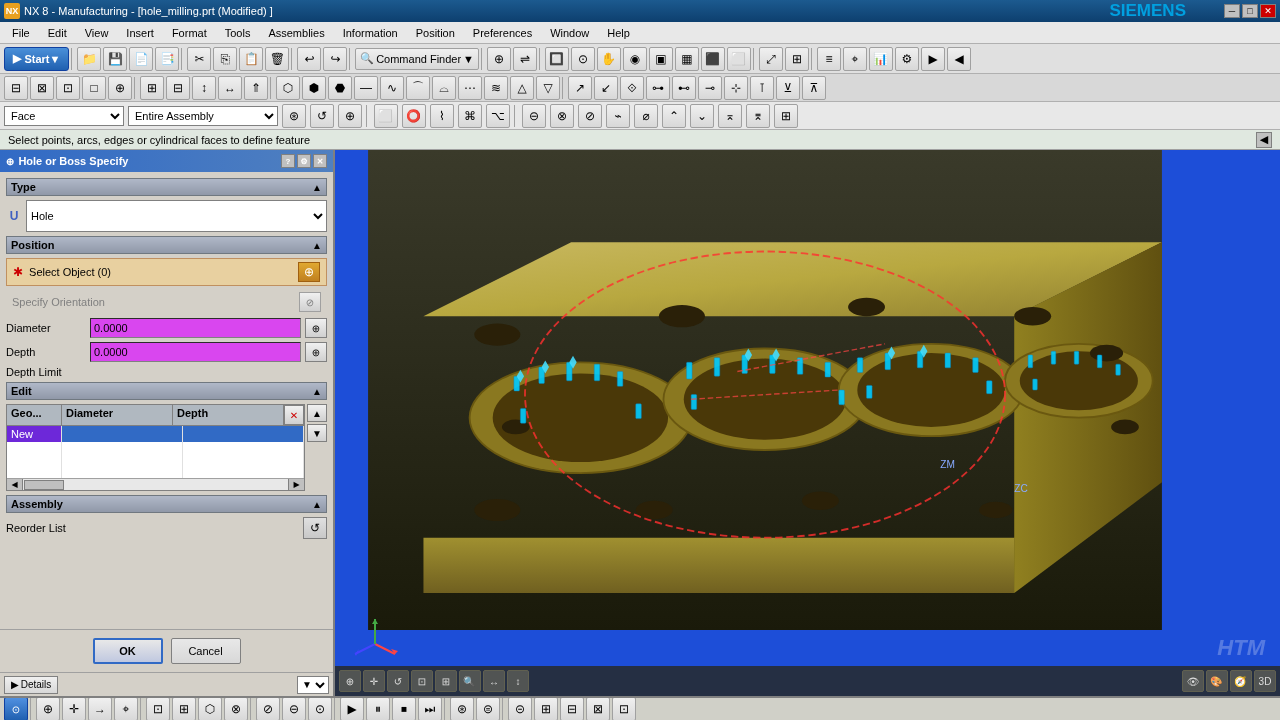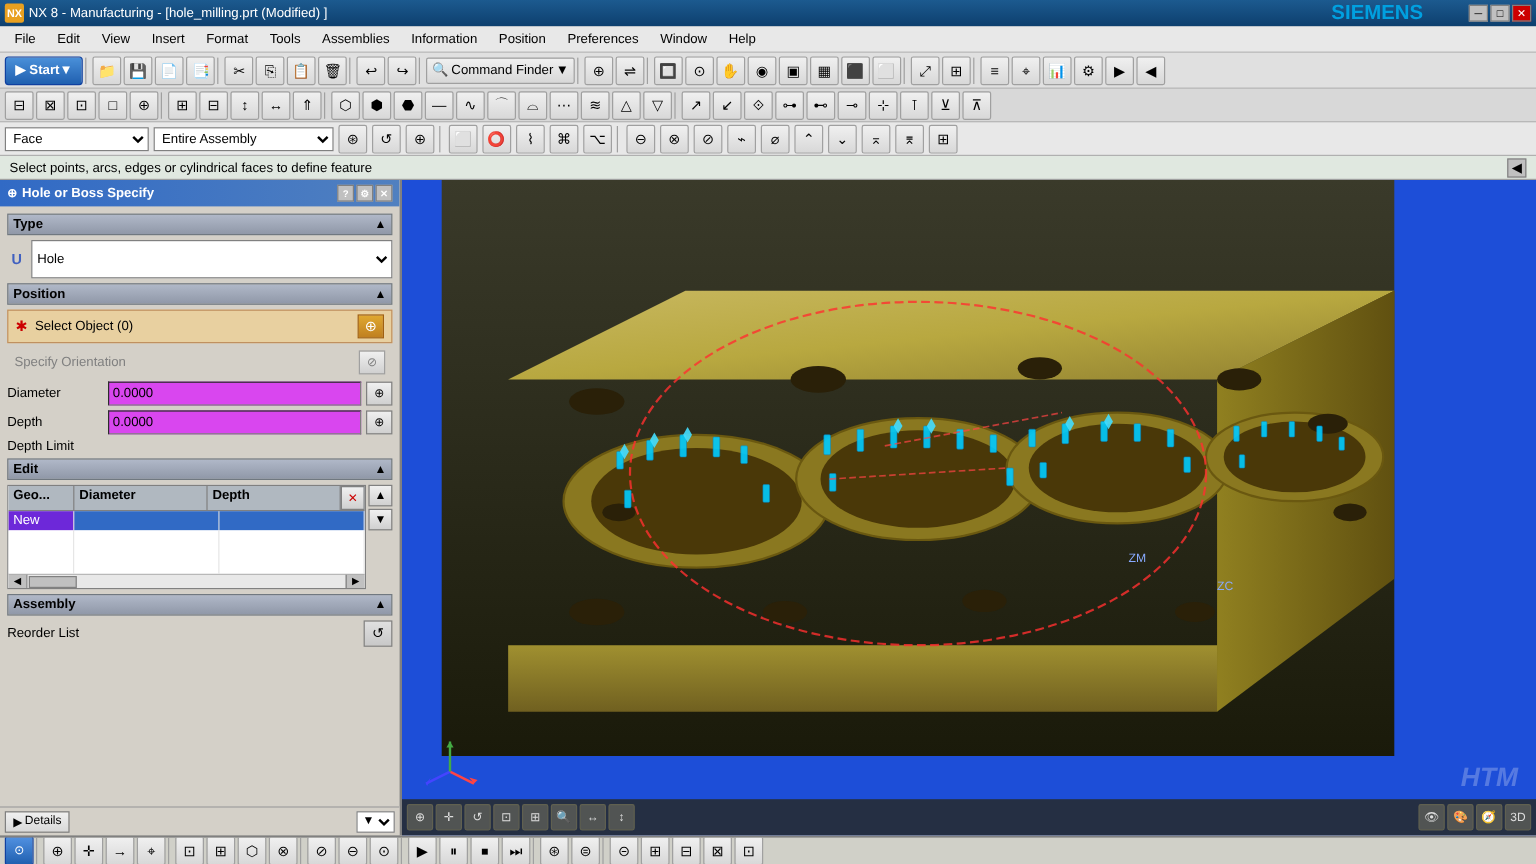--- a/index.html
+++ b/index.html
@@ -440,20 +440,24 @@
       <div class="field-row">
         <span class="field-label">Reorder List</span>
         <div style="flex:1;"></div>
         <div class="field-btn" style="width:24px;height:22px;background:linear-gradient(to bottom,#e0e0e0,#c8c8c8);">
           <span style="font-size:12px;">↺</span>
         </div>
       </div>
 
     </div>
 
+    <div id="dialog-buttons">
+      <div class="ok-btn">OK</div>
+      <div class="cancel-btn">Cancel</div>
+    </div>
 
     <div id="bottom-left">
       <div class="details-btn">
         <span>▶</span>
         <span>Details</span>
       </div>
       <div style="flex:1;"></div>
       <select style="height:18px;font-size:10px;background:white;border:1px solid #808080;">
         <option>▼</option>
       </select>

